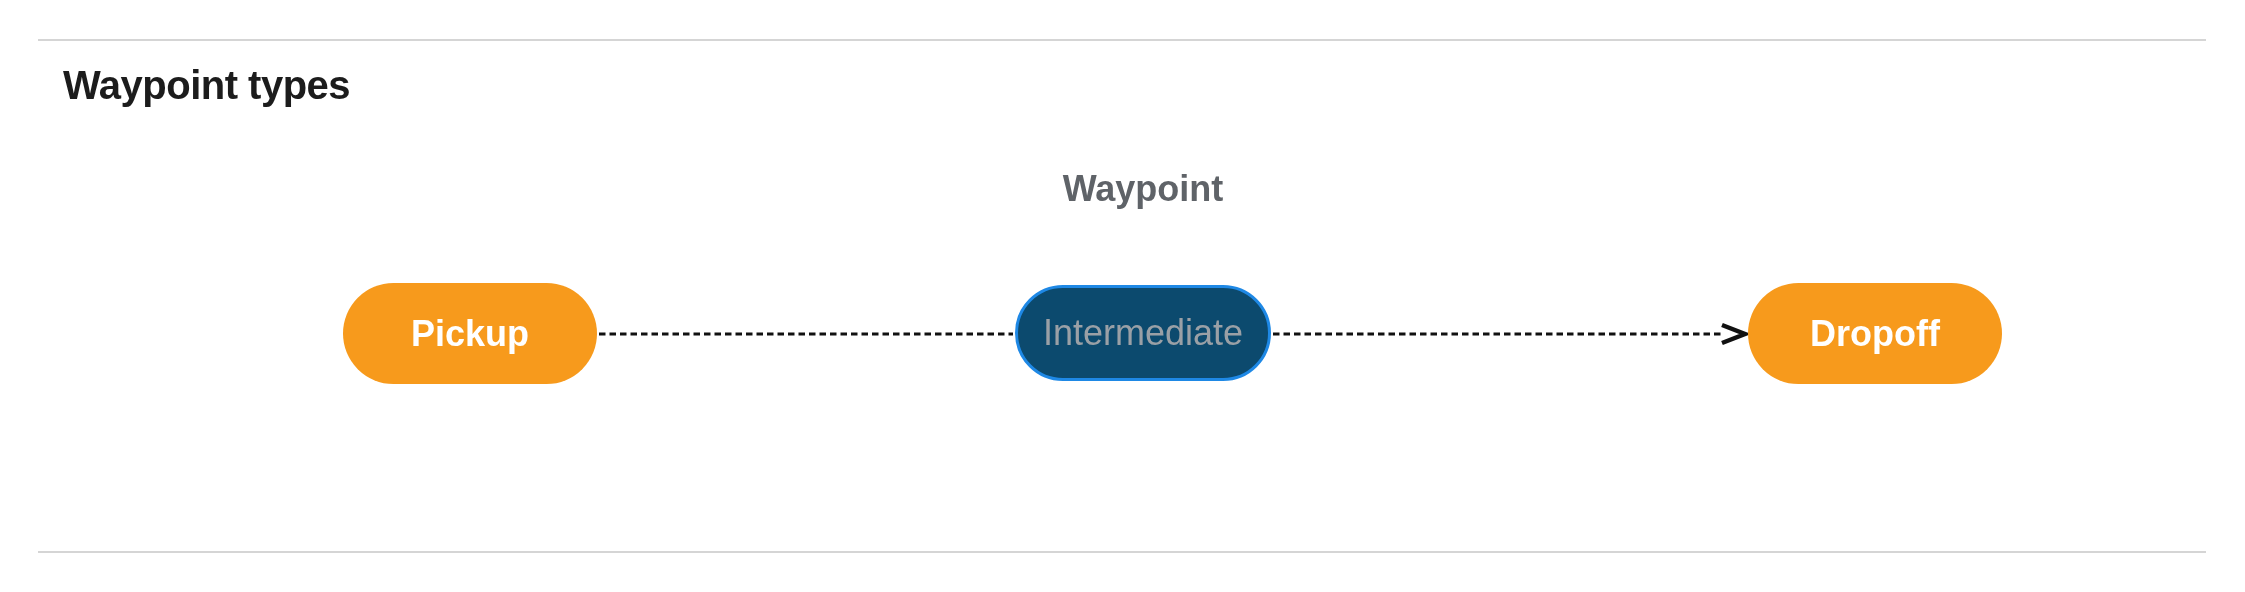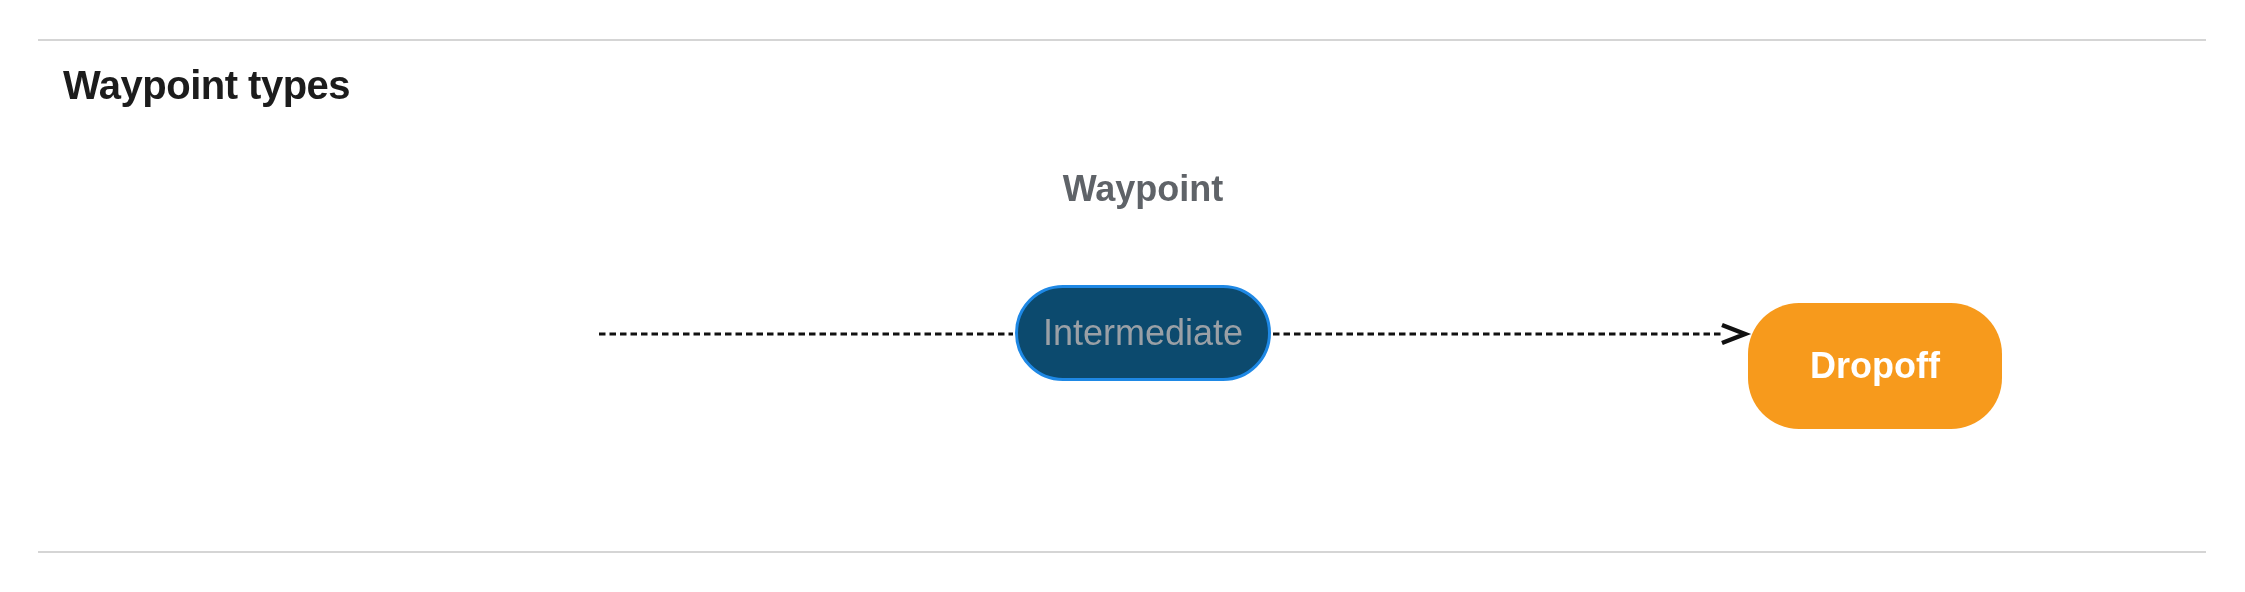--- a/index.html
+++ b/index.html
@@ -79,42 +79,44 @@
     width: 254px; height: 101px;
     border-radius: 51px;
   }
   .node-intermediate {
     left: 1015px; top: 285px;
     width: 256px; height: 96px;
     border-radius: 48px;
   }
   .node-dropoff {
     left: 1748px; top: 283px;
-    width: 254px; height: 126px;
+    width: 254px; height: 101px;
     border-radius: 51px;
-    margin-top: 20px;
   }
 </style>
 </head>
 <body>
 
 <div class="canvas">
 
   <div class="divider top"></div>
 
   <h2 class="heading">Waypoint types</h2>
 
   <div class="journey-label">Waypoint</div>
 
   <svg class="edge-layer" viewBox="0 0 2245 592" aria-hidden="true">
     <line x1="599" y1="334" x2="1013" y2="334" stroke="#111111" stroke-width="3" stroke-dasharray="6.5 4"></line>
     <line x1="1273" y1="334" x2="1722" y2="334" stroke="#111111" stroke-width="3" stroke-dasharray="6.5 4"></line>
     <path d="M1722,325 L1745,334 L1722,343" fill="none" stroke="#111111" stroke-width="4.5"></path>
   </svg>
 
+  <div class="node filled node-pickup">
+    <span>Pickup</span>
+  </div>
 
   <div class="node outlined node-intermediate">
     <span>Intermediate</span>
   </div>
 
   <div class="node filled node-dropoff">
     <span>Dropoff</span>
   </div>
 
   <div class="divider bottom"></div>

